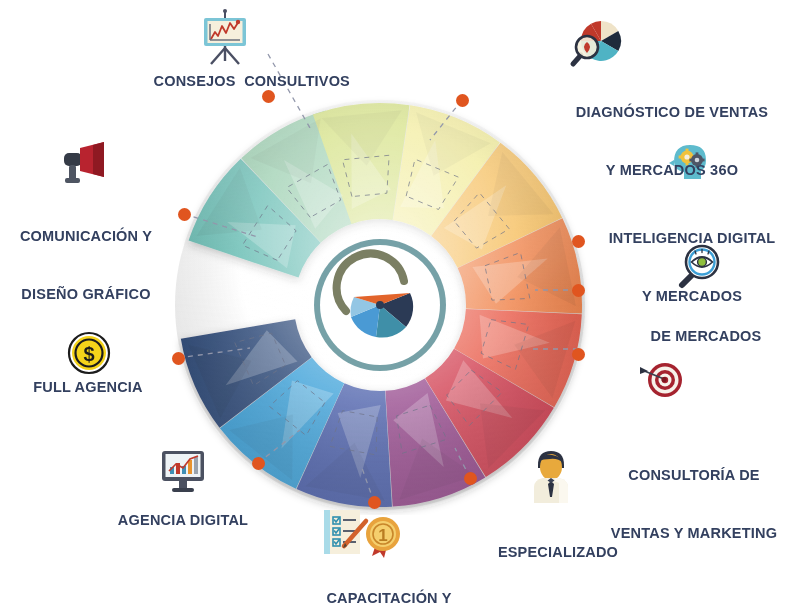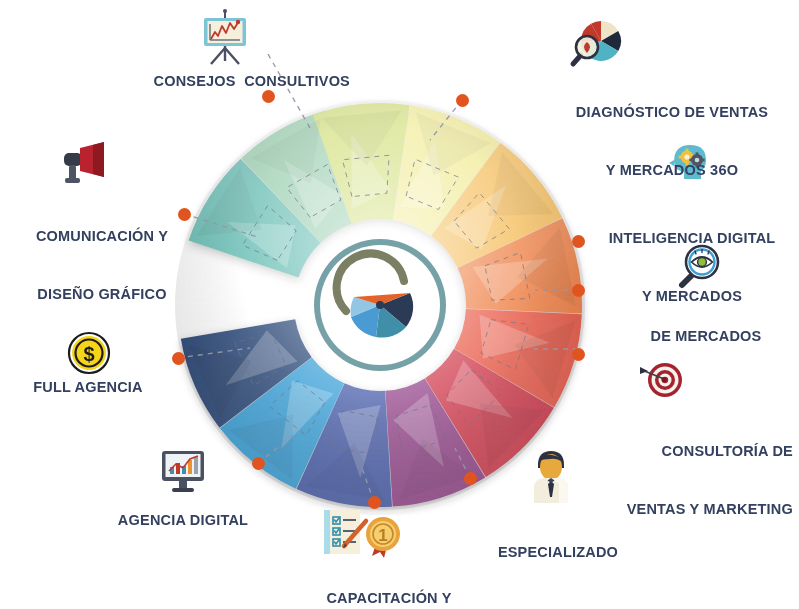--- a/index.html
+++ b/index.html
@@ -334,37 +334,37 @@
 
   <div class="label c" style="left:596px;top:191px;width:192px;">
     <div>INTELIGENCIA DIGITAL</div>
     <div>Y MERCADOS</div>
   </div>
 
   <div class="label c" style="left:622px;top:289px;width:168px;">
     <div>DE MERCADOS</div>
   </div>
 
-  <div class="label c" style="left:595px;top:404px;width:198px;text-align:right;">
+  <div class="label c" style="left:595px;top:428px;width:198px;">
     <div>CONSULTORÍA DE</div>
     <div>VENTAS Y MARKETING</div>
   </div>
 
   <div class="label c" style="left:477px;top:505px;width:162px;">
     <div>ESPECIALIZADO</div>
   </div>
 
   <div class="label c" style="left:296px;top:551px;width:186px;">
     <div>CAPACITACIÓN Y</div>
     
     
   </div>
 
   <div class="label c" style="left:93px;top:511px;width:180px;">AGENCIA DIGITAL</div>
 
   <div class="label c" style="left:18px;top:378px;width:140px;">FULL AGENCIA</div>
 
-  <div class="label c" style="left:18px;top:189px;width:168px;">
+  <div class="label c" style="left:2px;top:189px;width:168px;">
     <div>COMUNICACIÓN Y</div>
     <div>DISEÑO GRÁFICO</div>
   </div>
 
 </div>
 
 </body></html>

